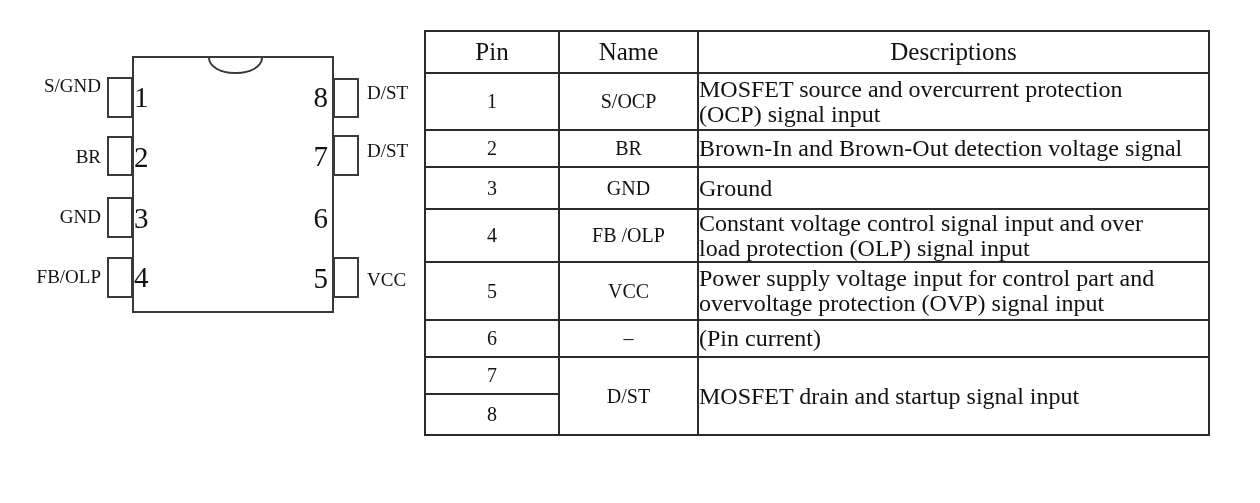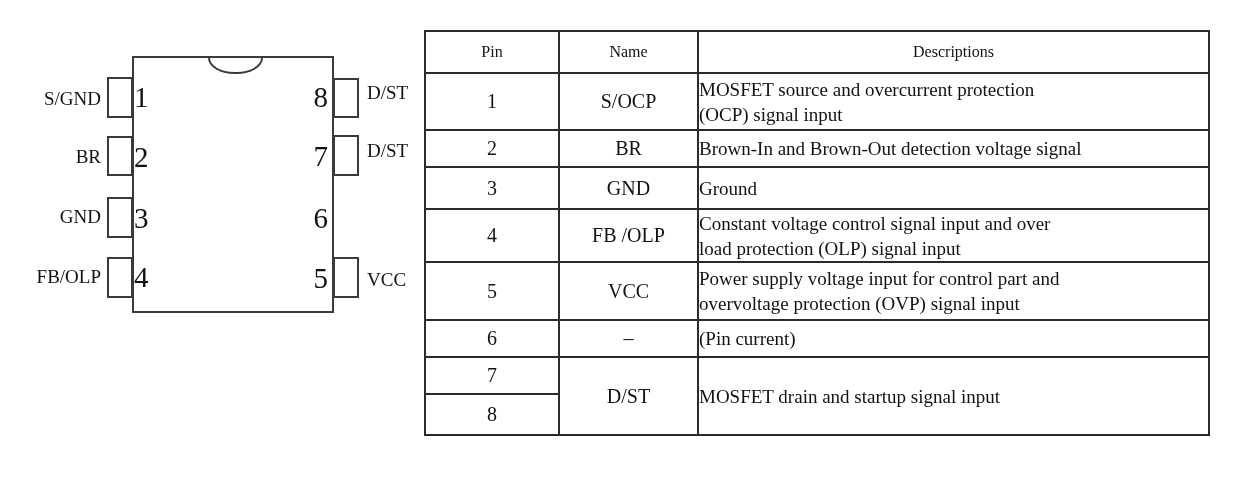--- a/index.html
+++ b/index.html
@@ -45,22 +45,22 @@
   }
   .pin-table td, .pin-table th {
     border:2px solid #2b2b2b; font-weight:normal;
     vertical-align:middle; padding:0; background:#ffffff;
   }
   .col-pin   { width:134px; }
   .col-name  { width:139px; }
   .col-desc  { width:511px; }
   .cell-center { text-align:center; font-size:20px; }
   .cell-desc { text-align:left; padding:2px 8px 2px 9px; }
-  .desc-text { white-space:pre-line; line-height:25px; font-size:19px; }
-  .hdr { text-align:center; font-size:16px; }
+  .desc-text { white-space:pre-line; line-height:25px; font-size:24px; }
+  .hdr { text-align:center; font-size:25px; }
 </style>
 </head>
 <body>
 
 <div class="stage">
 
   <div>
     <div class="chip-body"></div>
     <div class="chip-notch"></div>
 
@@ -75,21 +75,21 @@
 
     <span class="pin-num num-left" style="top:82px;">1</span>
     <span class="pin-num num-left" style="top:142px;">2</span>
     <span class="pin-num num-left" style="top:203px;">3</span>
     <span class="pin-num num-left" style="top:262px;">4</span>
     <span class="pin-num num-right" style="top:82px;">8</span>
     <span class="pin-num num-right" style="top:141px;">7</span>
     <span class="pin-num num-right" style="top:203px;">6</span>
     <span class="pin-num num-right" style="top:263px;">5</span>
 
-    <span class="pin-label label-left" style="top:88px;">S/GND</span>
+    <span class="pin-label label-left" style="top:75px;">S/GND</span>
     <span class="pin-label label-left" style="top:146px;">BR</span>
     <span class="pin-label label-left" style="top:206px;">GND</span>
     <span class="pin-label label-left" style="top:266px;">FB/OLP</span>
     <span class="pin-label label-right" style="top:82px;">D/ST</span>
     <span class="pin-label label-right" style="top:140px;">D/ST</span>
     <span class="pin-label label-right" style="top:269px;">VCC</span>
   </div>
 
   <table class="pin-table">
     <colgroup>

